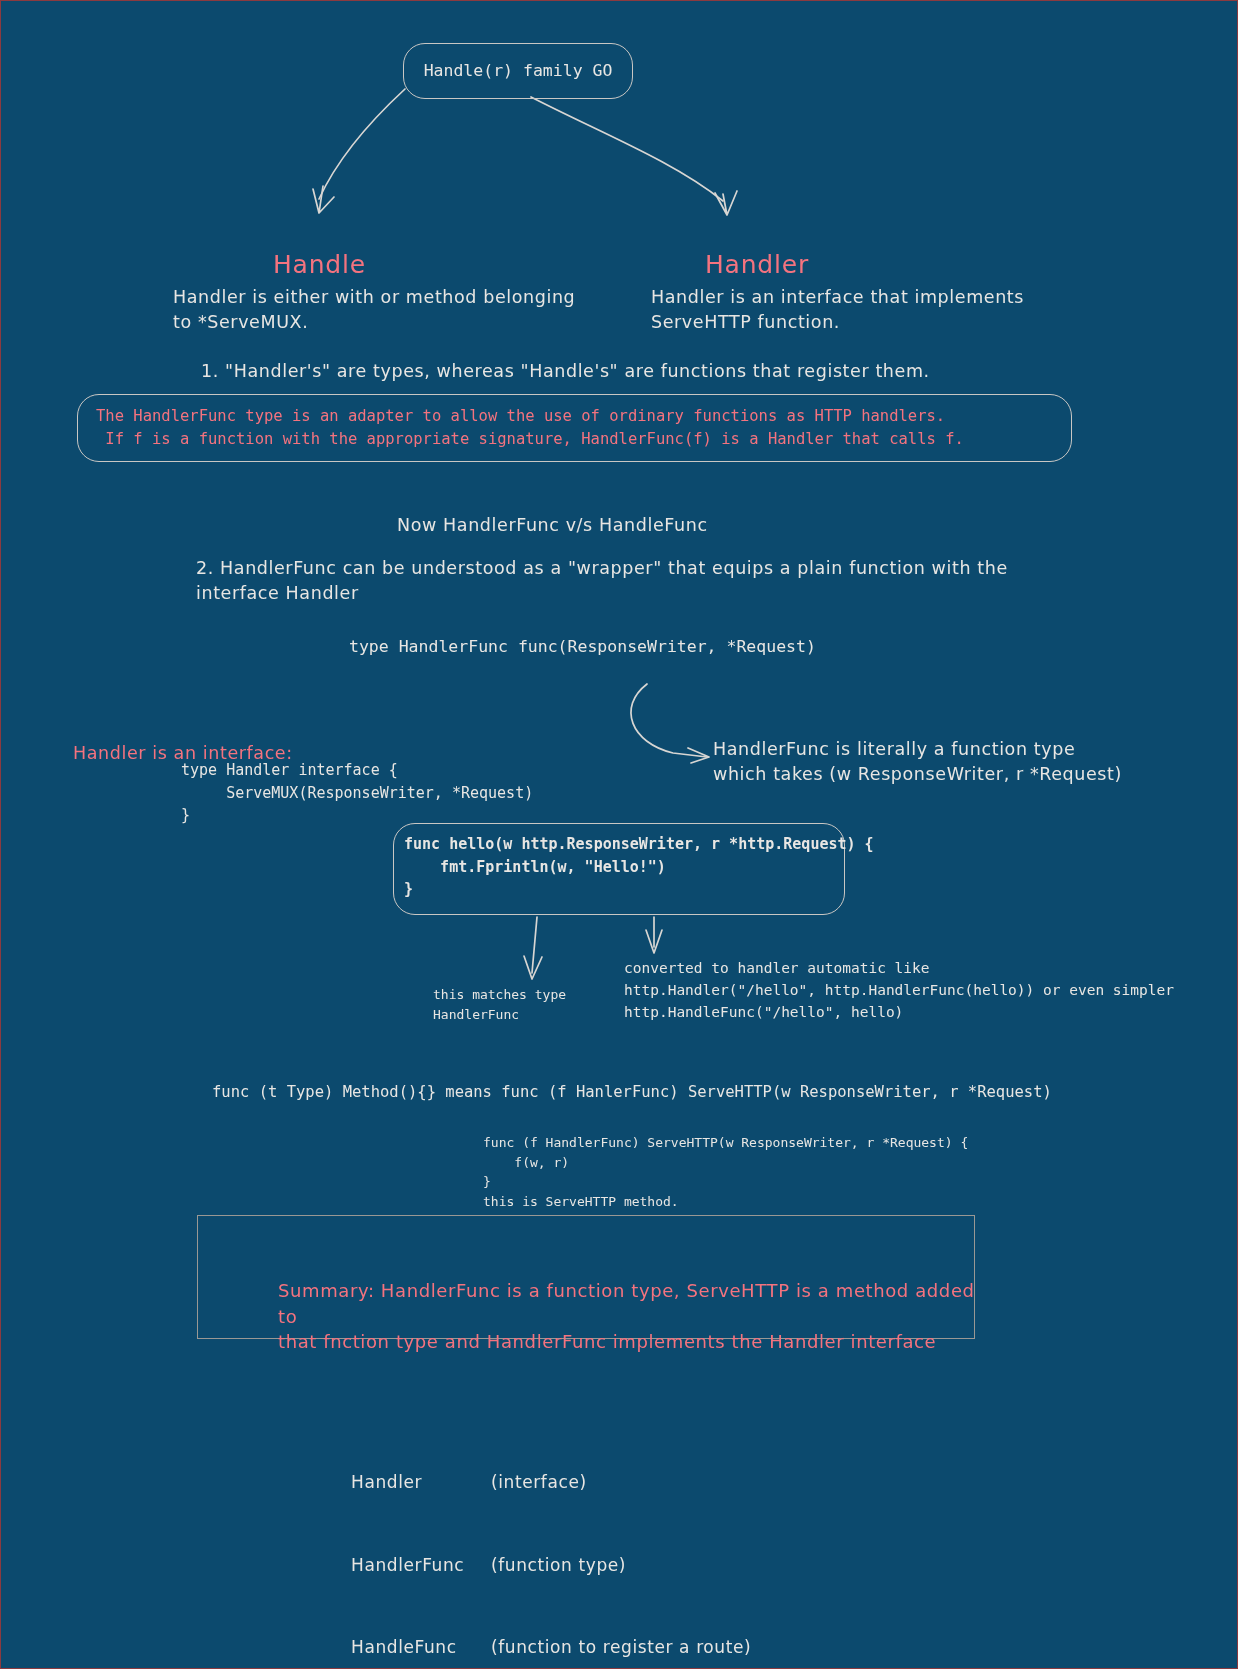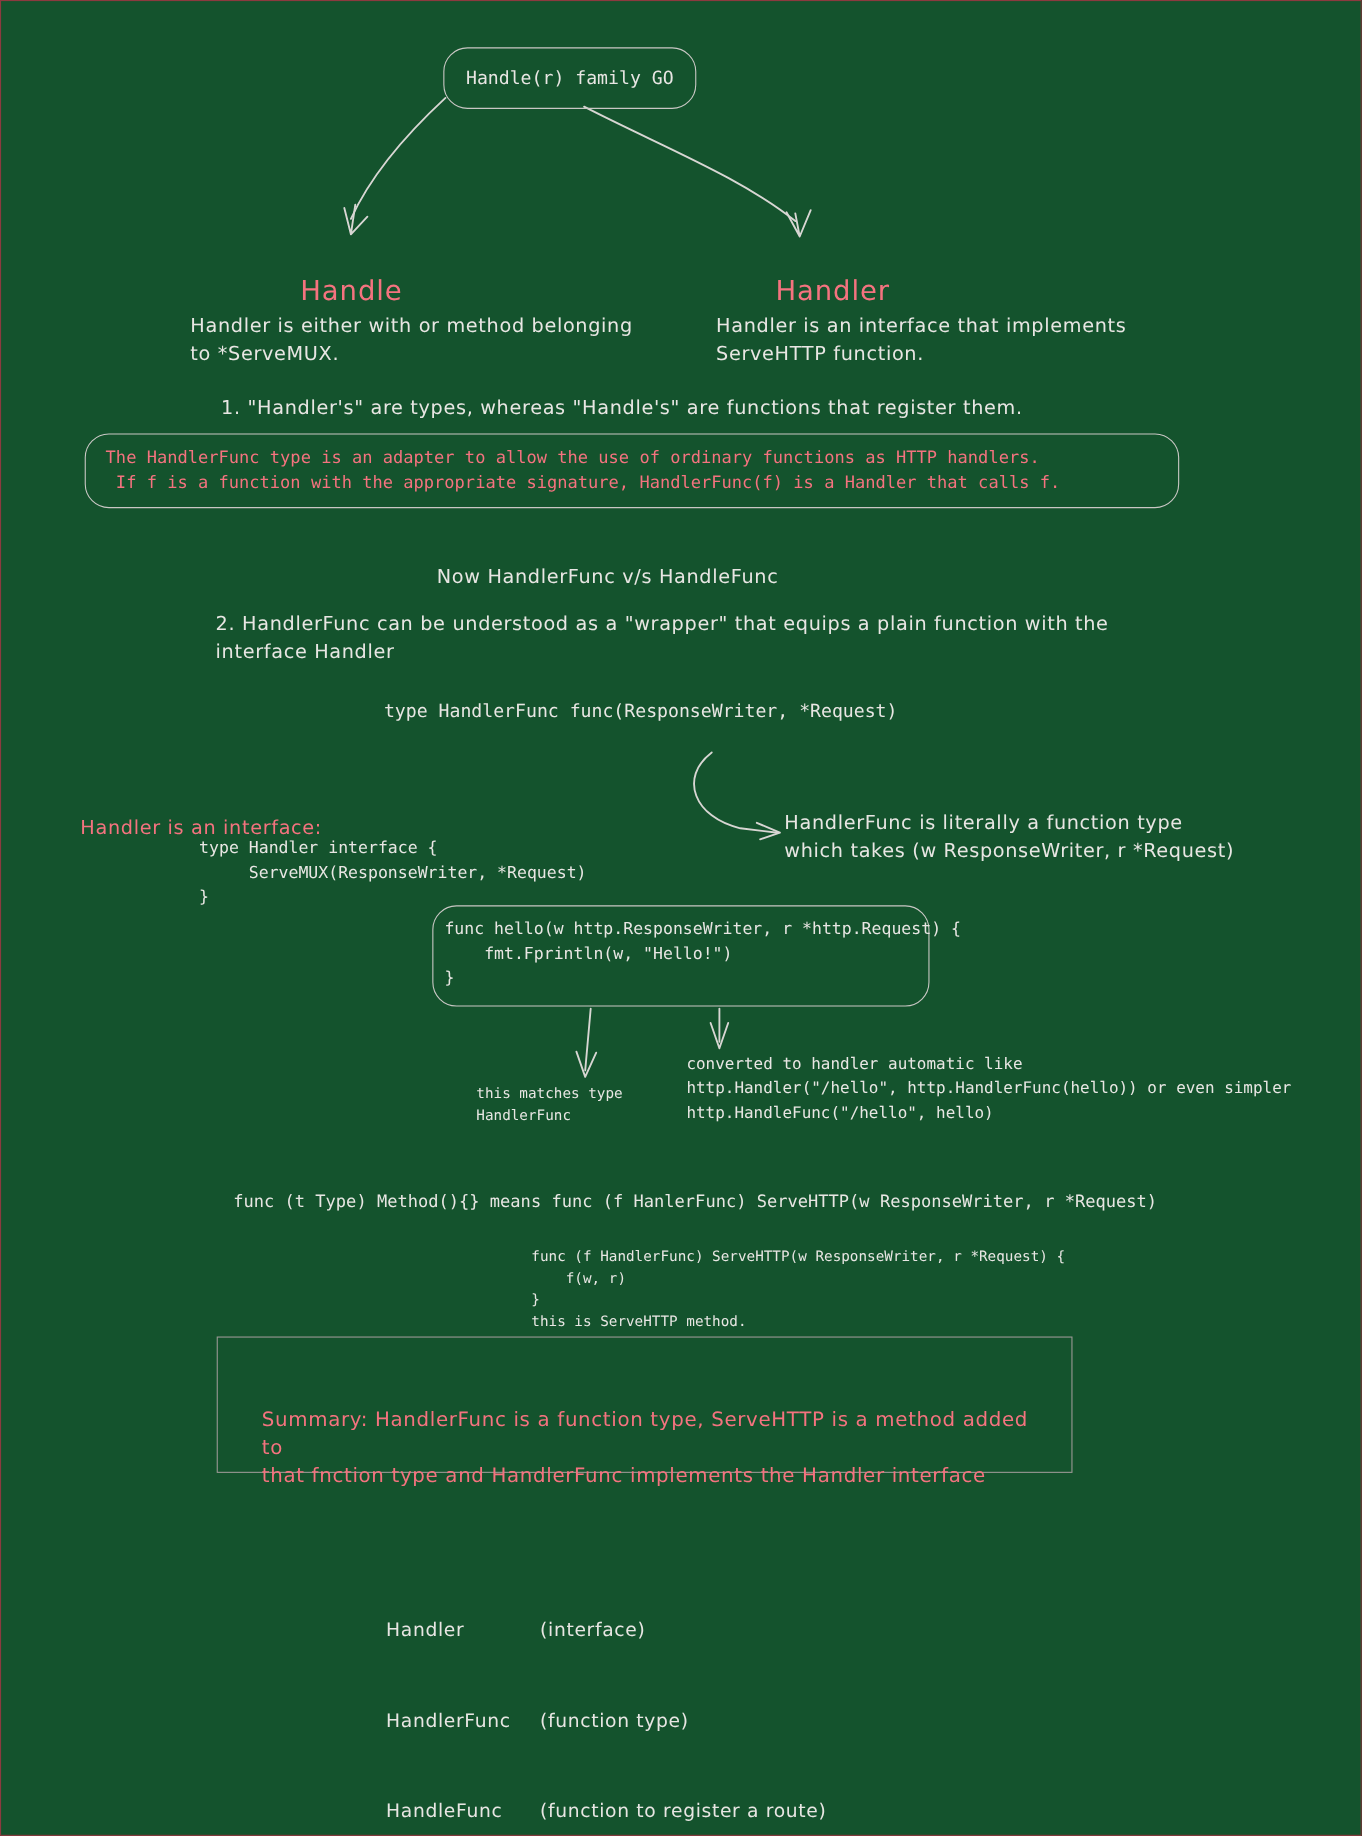--- a/index.html
+++ b/index.html
@@ -4,21 +4,21 @@
 <style>
   html, body {
     margin: 0;
     padding: 0;
     background: #0d0d0d;
   }
   #canvas {
     position: relative;
     width: 1238px;
     height: 1669px;
-    background: #14532d;
+    background: #0c4a6e;
     border: 1.5px solid #8c3a3f;
     box-sizing: border-box;
     overflow: hidden;
     font-family: "DejaVu Sans", sans-serif;
   }
   .hand {
     font-family: "DejaVu Sans", sans-serif;
     color: #e8e6e3;
     font-size: 17.5px;
     line-height: 1.42;
@@ -133,40 +133,40 @@
   <div class="abs mono" style="left:348px; top:634px; font-size:16.5px;">type HandlerFunc func(ResponseWriter, *Request)</div>
 
   <div class="abs hand" style="left:712px; top:716px; width:470px;">HandlerFunc is literally a function type
 which takes (w ResponseWriter, r *Request)</div>
 
   <div class="abs hand red" style="left:72px; top:720px;">Handler is an interface:</div>
   <div class="abs mono" style="left:180px; top:758px;">type Handler interface {
      ServeMUX(ResponseWriter, *Request)
 }</div>
 
-  <div class="roundbox" style="left:392px; top:822px; width:452px; height:92px;">
+  <div class="roundbox" style="left:392px; top:822px; width:452px; height:92px;font-weight:bold;">
     <div class="mono" style="padding:9px 0 0 10px;">func hello(w http.ResponseWriter, r *http.Request) {
     fmt.Fprintln(w, "Hello!")
 }</div>
   </div>
 
   <div class="abs mono" style="left:432px; top:984px; font-size:13px;">this matches type
 HandlerFunc</div>
   <div class="abs mono" style="left:623px; top:957px; font-size:14.5px;">converted to handler automatic like
 http.Handler("/hello", http.HandlerFunc(hello)) or even simpler
 http.HandleFunc("/hello", hello)</div>
 
   <div class="abs mono" style="left:211px; top:1080px; font-size:15.5px;">func (t Type) Method(){} means func (f HanlerFunc) ServeHTTP(w ResponseWriter, r *Request)</div>
 
   <div class="abs mono" style="left:482px; top:1132px; font-size:13px;">func (f HandlerFunc) ServeHTTP(w ResponseWriter, r *Request) {
     f(w, r)
 }
 this is ServeHTTP method.</div>
 
-  <div class="sqbox" style="left:196px; top:1214px; width:778px; height:124px;">
+  <div class="sqbox" style="left:196px; top:1214px; width:778px; height:124px;padding-left:40px;">
     <div class="hand red" style="padding:42px 0 0 40px; width:710px; font-size:18px;">Summary: HandlerFunc is a function type, ServeHTTP is a method added to
 that fnction type and HandlerFunc implements the Handler interface</div>
   </div>
 
   <div class="legend-table hand" style="font-size:17px; line-height:1.62;">
     <div class="legend-row">
       <div>Handler</div>
       <div>(interface)</div>
     </div>
     <div class="legend-row">

